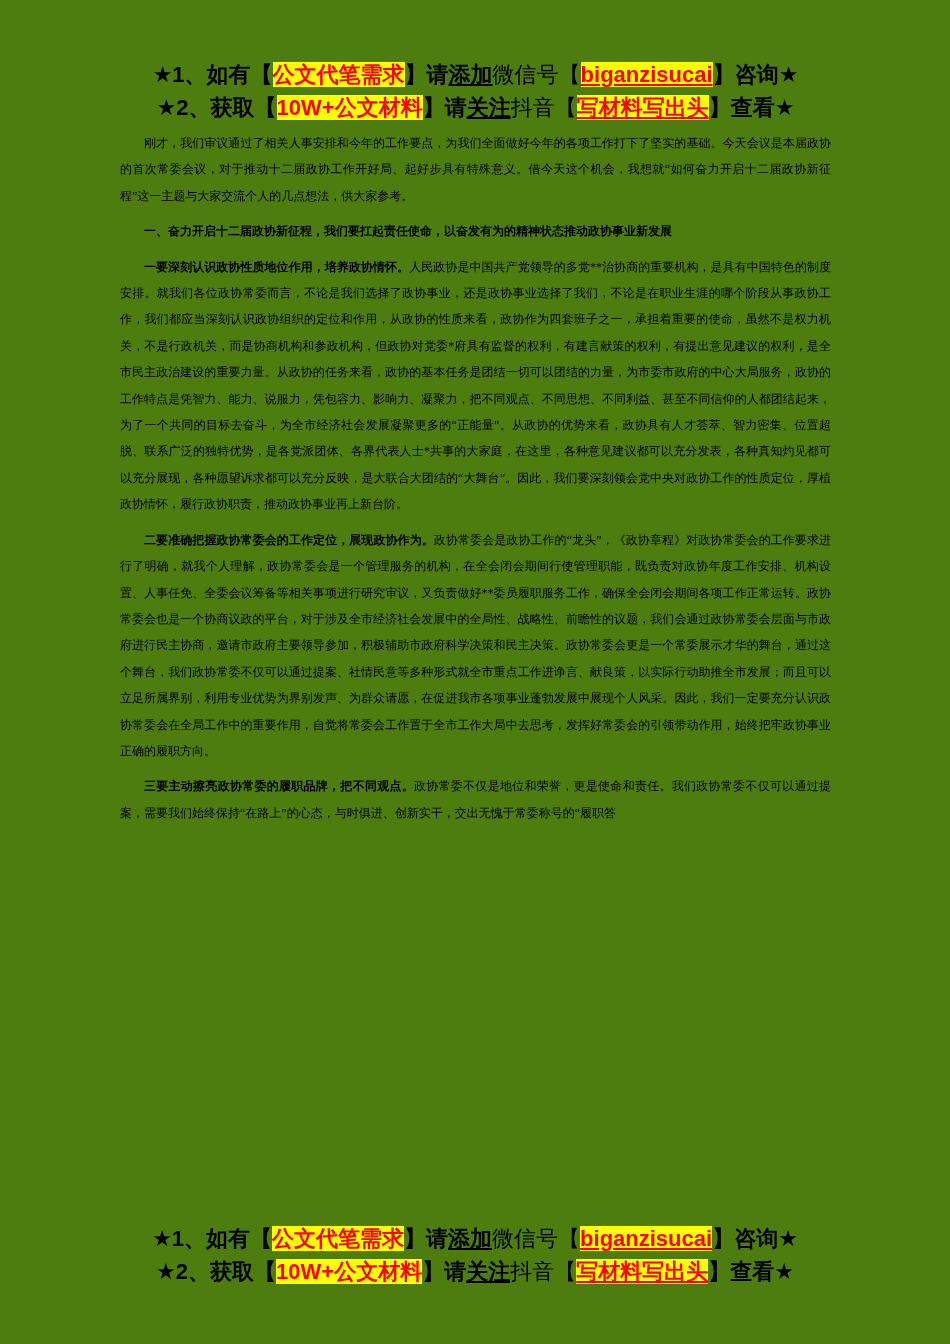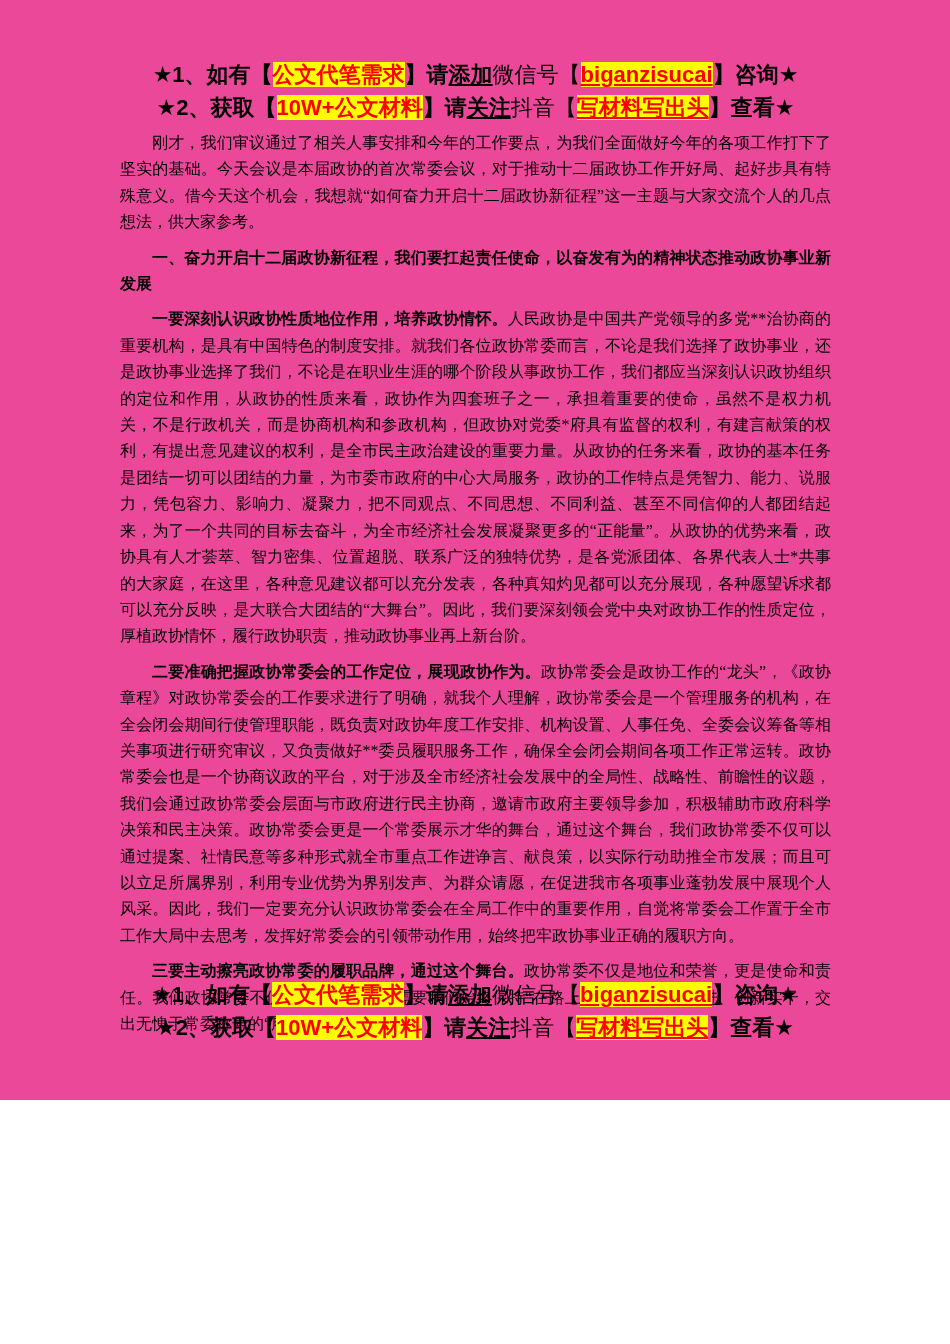--- a/index.html
+++ b/index.html
@@ -1,19 +1,19 @@
 <!DOCTYPE html>
 <html><head>
 <meta charset="utf-8">
 <style>
   html,body{margin:0;padding:0;background:#ffffff;}
   .page{
     position:relative;
-    width:950px;height:1100px;
-    background:#ec4899;
+    width:950px;height:1344px;
+    background:#4d7c0f;
     box-sizing:border-box;
     padding:58px 119px 0 120px;
     overflow:hidden;
     color:#000000;
   }
   
   .promo{display:block;}
   .promo-line{
     text-align:center;
     font-family:"Liberation Sans","DejaVu Sans",sans-serif;
@@ -28,21 +28,21 @@
   .seg.highlight{background:#ffff00;}
   .seg.underline{text-decoration:underline;}
   
   .doc-body{
     margin-top:6px;
     max-height:1092px;
     overflow:hidden;
   }
   .para{
     font-family:"Liberation Serif","DejaVu Serif",serif;
-    font-size:16px;
+    font-size:12px;
     line-height:26.4px;
     text-align:justify;
     text-indent:2em;
     margin:0 0 9px 0;
   }
   .para .seg.bold{
     font-family:"Liberation Sans","DejaVu Sans",sans-serif;
     font-weight:700;
     margin-top:36px;
   }
@@ -62,19 +62,19 @@
 <div class="page">
   <header class="promo promo-top">
       <div class="promo-line"><span class="seg bold">★1、如有【</span><span class="seg bold red highlight">公文代笔需求</span><span class="seg bold">】请</span><span class="seg bold underline">添加</span><span class="seg">微信号【</span><span class="seg bold red highlight underline">biganzisucai</span><span class="seg bold">】咨询★</span></div>
       <div class="promo-line"><span class="seg bold">★2、获取【</span><span class="seg bold red highlight">10W+公文材料</span><span class="seg bold">】请</span><span class="seg bold underline">关注</span><span class="seg">抖音【</span><span class="seg bold red highlight underline">写材料写出头</span><span class="seg bold">】查看★</span></div>
     </header>
   <main class="doc-body">
       <p class="para"><span class="seg">刚才，我们审议通过了相关人事安排和今年的工作要点，为我们全面做好今年的各项工作打下了坚实的基础。今天会议是本届政协的首次常委会议，对于推动十二届政协工作开好局、起好步具有特殊意义。借今天这个机会，我想就“如何奋力开启十二届政协新征程”这一主题与大家交流个人的几点想法，供大家参考。</span></p>
       <p class="para heading"><span class="seg bold">一、奋力开启十二届政协新征程，我们要扛起责任使命，以奋发有为的精神状态推动政协事业新发展</span></p>
       <p class="para"><span class="seg bold">一要深刻认识政协性质地位作用，培养政协情怀。</span><span class="seg">人民政协是中国共产党领导的多党**治协商的重要机构，是具有中国特色的制度安排。就我们各位政协常委而言，不论是我们选择了政协事业，还是政协事业选择了我们，不论是在职业生涯的哪个阶段从事政协工作，我们都应当深刻认识政协组织的定位和作用，从政协的性质来看，政协作为四套班子之一，承担着重要的使命，虽然不是权力机关，不是行政机关，而是协商机构和参政机构，但政协对党委*府具有监督的权利，有建言献策的权利，有提出意见建议的权利，是全市民主政治建设的重要力量。从政协的任务来看，政协的基本任务是团结一切可以团结的力量，为市委市政府的中心大局服务，政协的工作特点是凭智力、能力、说服力，凭包容力、影响力、凝聚力，把不同观点、不同思想、不同利益、甚至不同信仰的人都团结起来，为了一个共同的目标去奋斗，为全市经济社会发展凝聚更多的“正能量”。从政协的优势来看，政协具有人才荟萃、智力密集、位置超脱、联系广泛的独特优势，是各党派团体、各界代表人士*共事的大家庭，在这里，各种意见建议都可以充分发表，各种真知灼见都可以充分展现，各种愿望诉求都可以充分反映，是大联合大团结的“大舞台”。因此，我们要深刻领会党中央对政协工作的性质定位，厚植政协情怀，履行政协职责，推动政协事业再上新台阶。</span></p>
       <p class="para"><span class="seg bold">二要准确把握政协常委会的工作定位，展现政协作为。</span><span class="seg">政协常委会是政协工作的“龙头”，《政协章程》对政协常委会的工作要求进行了明确，就我个人理解，政协常委会是一个管理服务的机构，在全会闭会期间行使管理职能，既负责对政协年度工作安排、机构设置、人事任免、全委会议筹备等相关事项进行研究审议，又负责做好**委员履职服务工作，确保全会闭会期间各项工作正常运转。政协常委会也是一个协商议政的平台，对于涉及全市经济社会发展中的全局性、战略性、前瞻性的议题，我们会通过政协常委会层面与市政府进行民主协商，邀请市政府主要领导参加，积极辅助市政府科学决策和民主决策。政协常委会更是一个常委展示才华的舞台，通过这个舞台，我们政协常委不仅可以通过提案、社情民意等多种形式就全市重点工作进诤言、献良策，以实际行动助推全市发展；而且可以立足所属界别，利用专业优势为界别发声、为群众请愿，在促进我市各项事业蓬勃发展中展现个人风采。因此，我们一定要充分认识政协常委会在全局工作中的重要作用，自觉将常委会工作置于全市工作大局中去思考，发挥好常委会的引领带动作用，始终把牢政协事业正确的履职方向。</span></p>
-      <p class="para"><span class="seg bold">三要主动擦亮政协常委的履职品牌，通过这个舞台。</span><span class="seg">政协常委不仅是地位和荣誉，更是使命和责任。我们政协常委不仅可以通过提案，需要我们始终保持“在路上”的心态，与时俱进、创新实干，交出无愧于常委称号的“履职答</span></p>
+      <p class="para"><span class="seg bold">三要主动擦亮政协常委的履职品牌，把不同观点。</span><span class="seg">政协常委不仅是地位和荣誉，更是使命和责任。我们政协常委不仅可以通过提案，需要我们始终保持“在路上”的心态，与时俱进、创新实干，交出无愧于常委称号的“履职答</span></p>
     </main>
   <footer class="promo promo-bottom">
       <div class="promo-line"><span class="seg bold">★1、如有【</span><span class="seg bold red highlight">公文代笔需求</span><span class="seg bold">】请</span><span class="seg bold underline">添加</span><span class="seg">微信号【</span><span class="seg bold red highlight underline">biganzisucai</span><span class="seg bold">】咨询★</span></div>
       <div class="promo-line"><span class="seg bold">★2、获取【</span><span class="seg bold red highlight">10W+公文材料</span><span class="seg bold">】请</span><span class="seg bold underline">关注</span><span class="seg">抖音【</span><span class="seg bold red highlight underline">写材料写出头</span><span class="seg bold">】查看★</span></div>
     </footer>
 </div>
 
 </body></html>

